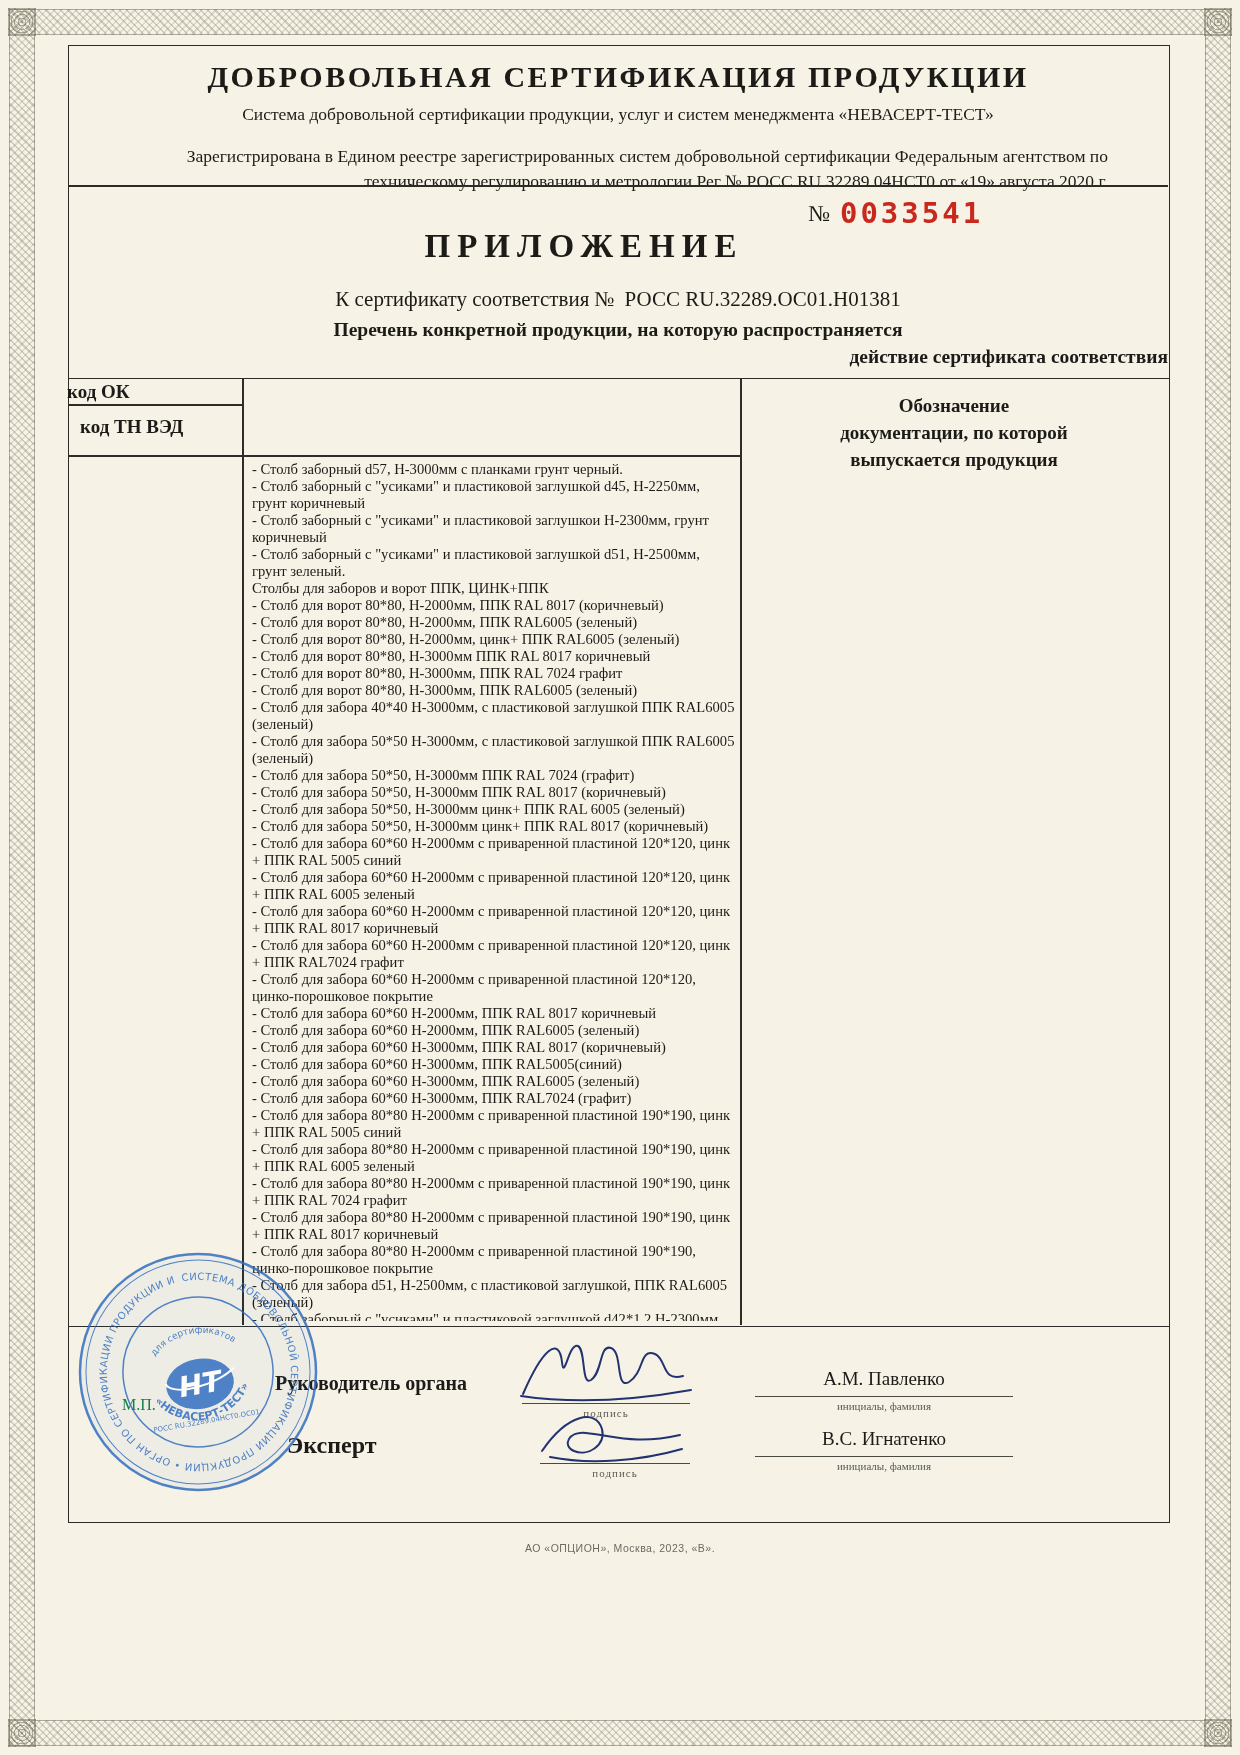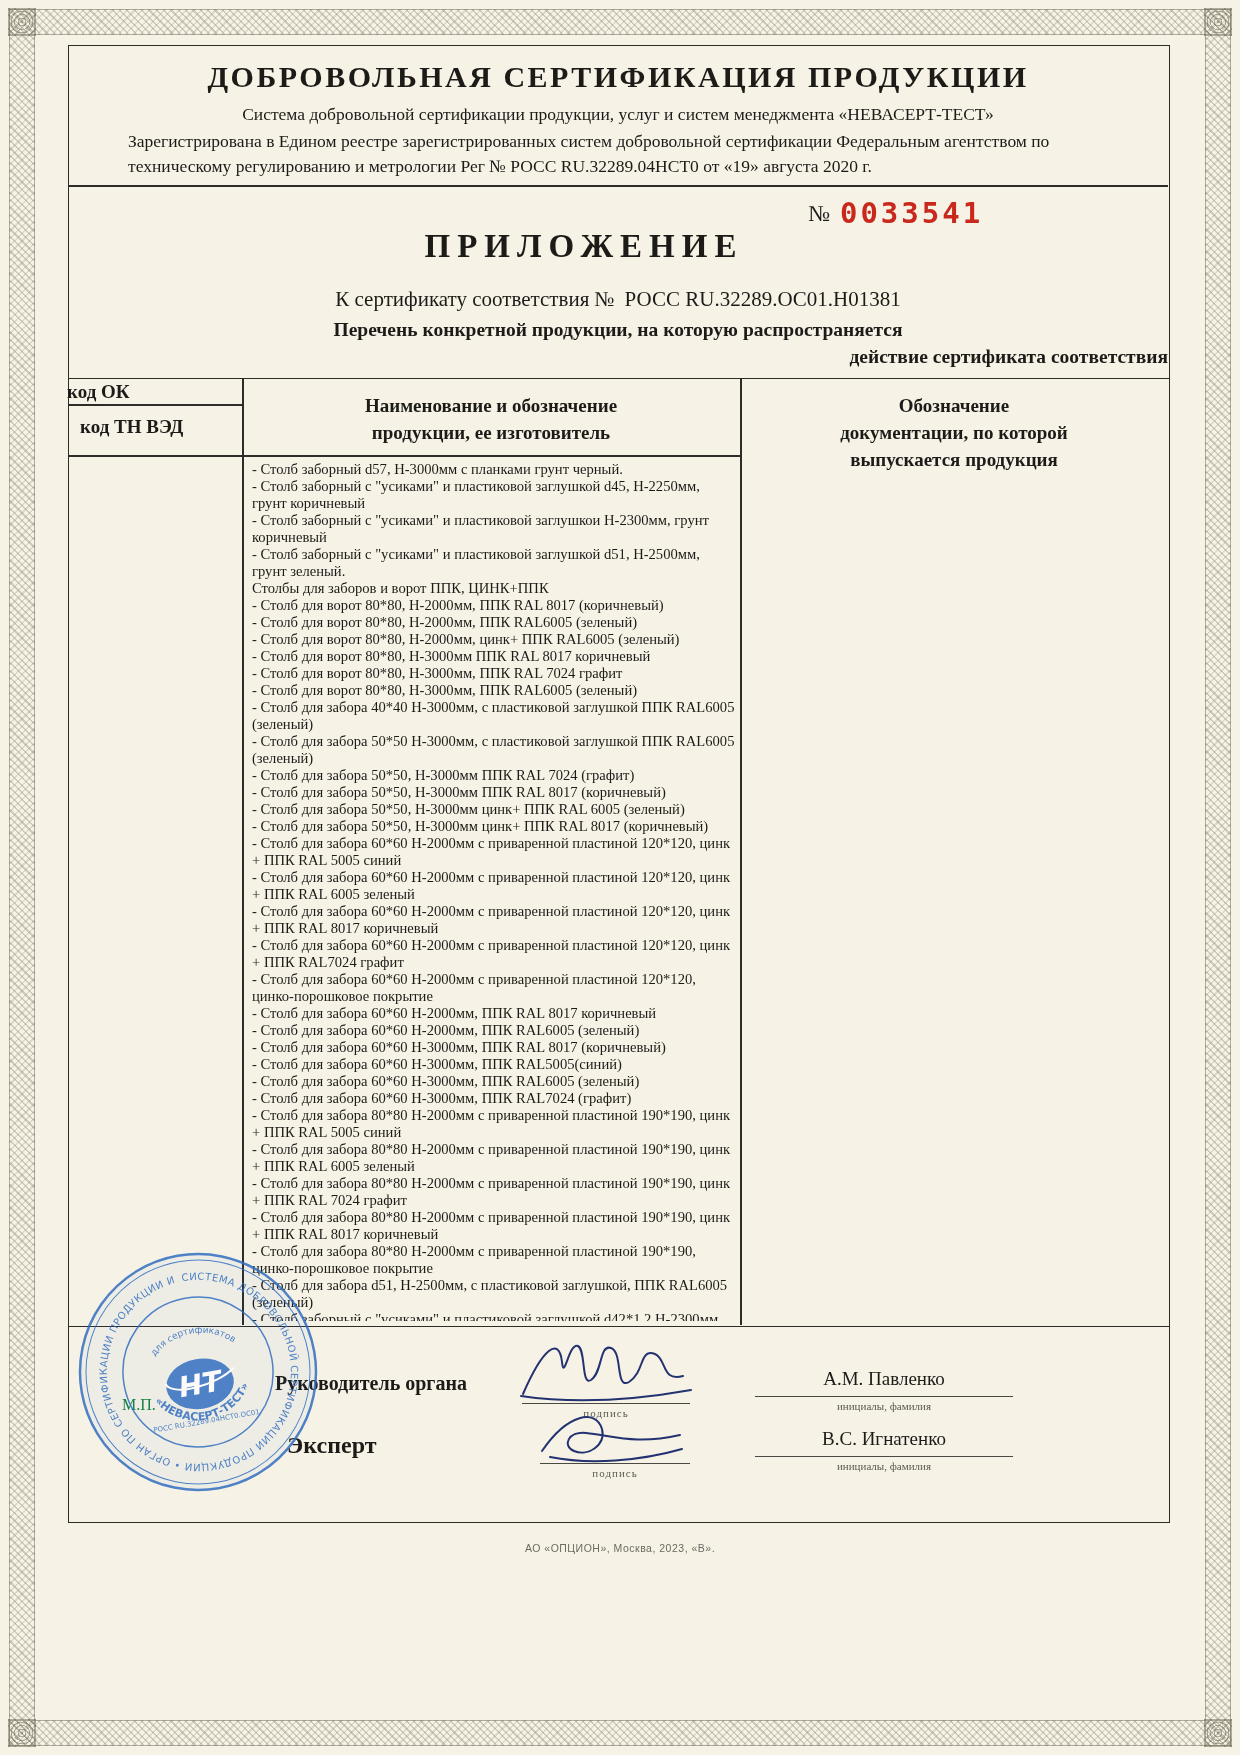--- a/index.html
+++ b/index.html
@@ -27,21 +27,21 @@
     border:1px solid rgba(120,117,98,.55);
   }
   .corner-tl { left:8px; top:8px; } .corner-tr { right:8px; top:8px; }
   .corner-bl { left:8px; bottom:8px; } .corner-br { right:8px; bottom:8px; }
 
   .main-rect { position:absolute; left:68px; top:45px; width:1100px; height:1476px; border:1.5px solid #2e2c28; }
 
   .hdr-title { position:absolute; left:68px; top:60px; width:1100px; text-align:center;
     font-size:30px; font-weight:bold; letter-spacing:2.5px; }
   .hdr-sub1 { position:absolute; left:68px; top:104px; width:1100px; text-align:center; font-size:17.5px; }
-  .hdr-sub2 { position:absolute; left:128px; top:129px; width:980px; text-align:left; font-size:17.5px; line-height:25px; }
+  .hdr-sub2 { position:absolute; left:128px; top:144px; width:980px; text-align:right; font-size:17.5px; line-height:25px; }
   .hdr-rule { position:absolute; left:68px; top:185px; width:1100px; height:1.5px; background:#2e2c28; }
 
   .doc-number { position:absolute; left:808px; top:196px; font-size:23px; }
   .doc-number .num-prefix { font-size:23px; color:#1c1b18; margin-right:10px; }
   .doc-number .num-value {
     font-family:"DejaVu Sans Mono", monospace; font-size:29px; font-weight:bold;
     color:#c9281c; letter-spacing:3px; vertical-align:-2px;
   }
 
   .appendix-title { position:absolute; left:68px; top:228px; width:1032px; text-align:center;
@@ -128,24 +128,20 @@
   <div class="scope2">действие сертификата соответствия</div>
 
   <div class="tbl-frame"></div>
   <div class="tbl-v1"></div>
   <div class="tbl-v2"></div>
   <div class="tbl-h-ok"></div>
   <div class="tbl-h-head"></div>
 
   <div class="c1-top">код ОК</div>
   <div class="c1-bottom">код ТН ВЭД</div>
-  <div class="c2-header">
-    <div>Наименование и обозначение</div>
-    <div>продукции, ее изготовитель</div>
-  </div>
   <div class="c3-header">
     <div>Обозначение</div>
     <div>документации, по которой</div>
     <div>выпускается продукция</div>
   </div>
 
   <div class="products">
 
       <div class="product-line">- Столб заборный d57, Н-3000мм с планками грунт черный.</div>
 

